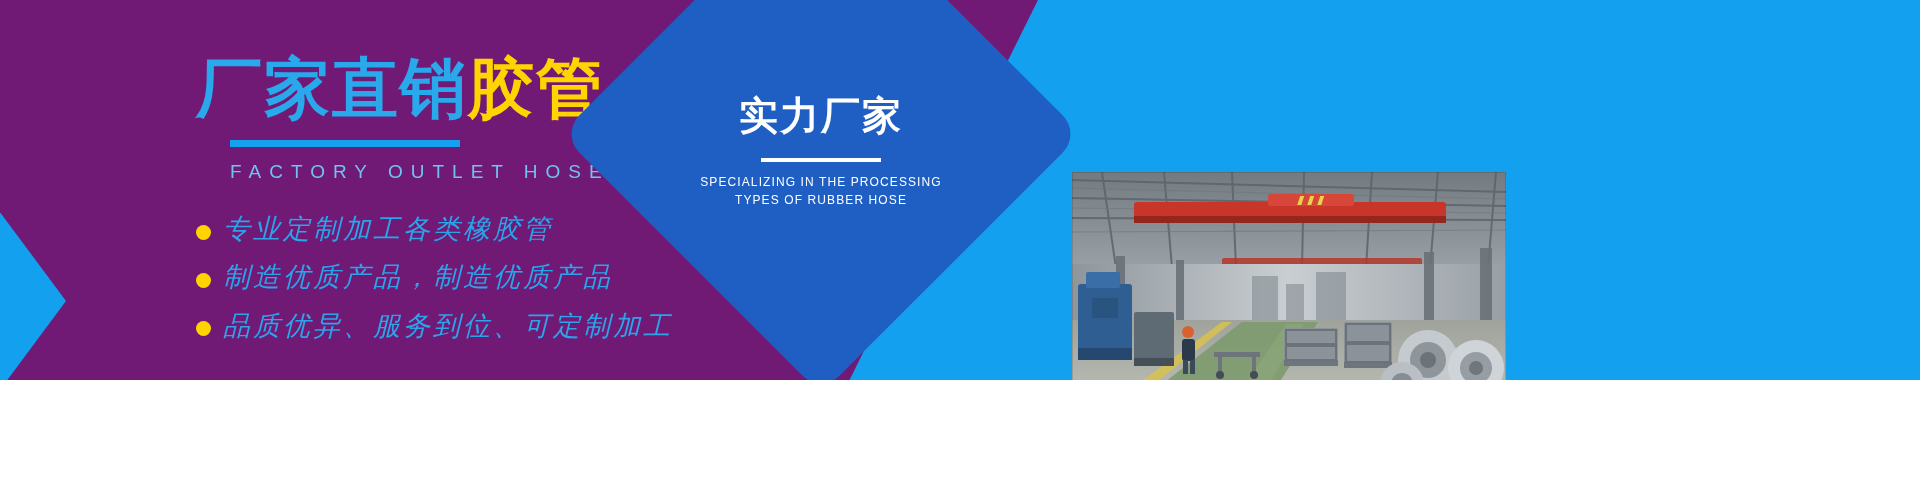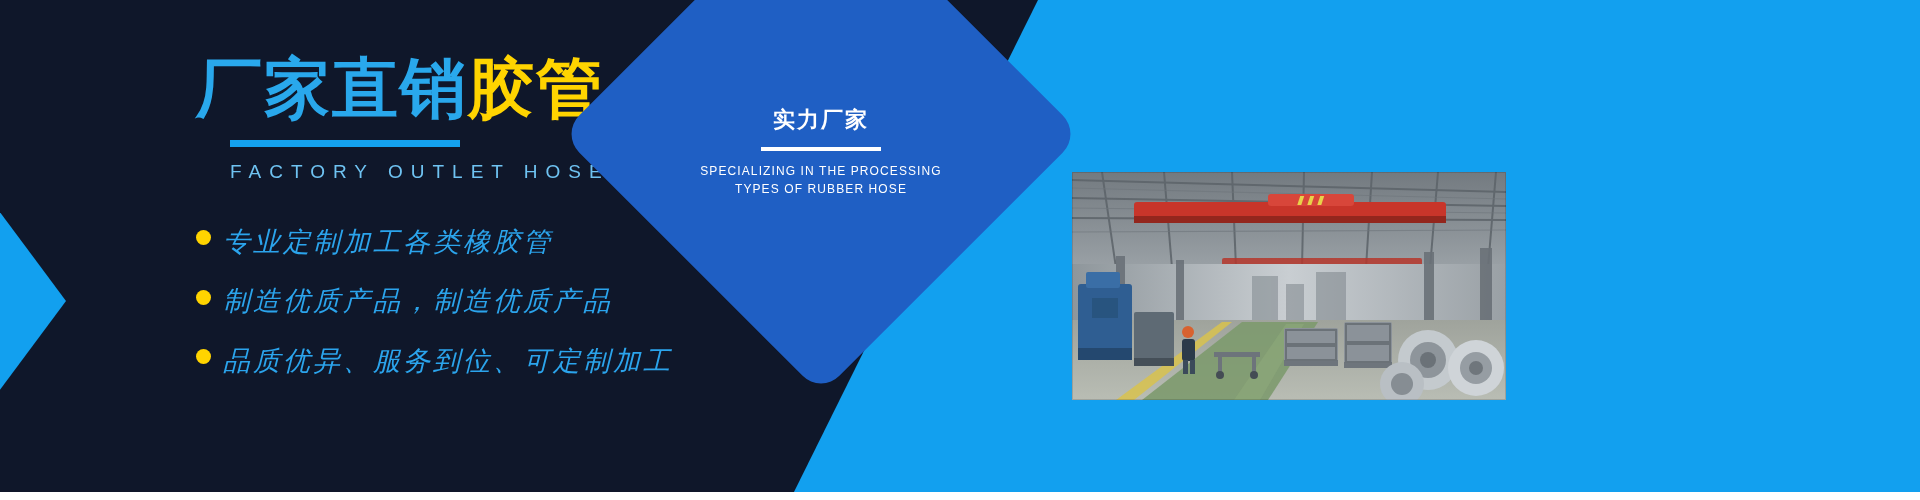--- a/index.html
+++ b/index.html
@@ -6,23 +6,23 @@
   html, body {
     margin: 0;
     padding: 0;
     background: #ffffff;
   }
   * { box-sizing: border-box; }
 
   .banner {
     position: relative;
     width: 1920px;
-    height: 492px;
+    height: 380px;
     overflow: hidden;
-    background: #0f172a;
+    background: #701a75;
     font-family: "Liberation Sans", "DejaVu Sans", sans-serif;
   }
 
   
   .right-panel {
     position: absolute;
     top: 0;
     left: 0;
     width: 1920px;
     height: 500px;
@@ -96,25 +96,24 @@
     height: 15px;
     border-radius: 50%;
     background: #ffd400;
     flex: 0 0 auto;
     margin-right: 12px;
     margin-top: 2px;
   }
   .bullet-text {
     font-size: 27px;
     color: #2ba4ec;
-    font-family: Liberation Sans, sans-serif;
+    font-family: Liberation Mono, monospace;
     font-style: italic;
     letter-spacing: 3px;
     line-height: 1.2;
-    margin-top: 11px;
   }
 
   
   .diamond-wrap {
     position: absolute;
     left: 637px;
     top: -50px;
     width: 368px;
     height: 368px;
     z-index: 5;
@@ -131,25 +130,25 @@
     inset: 0;
     display: flex;
     flex-direction: column;
     align-items: center;
     justify-content: center;
     padding-top: 36px;
     color: #ffffff;
     text-align: center;
   }
   .d-cn {
-    font-size: 22px;
+    font-size: 39px;
     font-weight: bold;
     line-height: 1.32;
     letter-spacing: 2px;
-    font-family: Liberation Sans, sans-serif;
+    font-family: Liberation Mono, monospace;
   }
   .d-cn .l2 { padding-left: 36px; }
   .d-divider {
     width: 120px;
     height: 4px;
     background: #ffffff;
     margin: 13px 0 12px 0;
   }
   .d-en {
     font-size: 12px;

